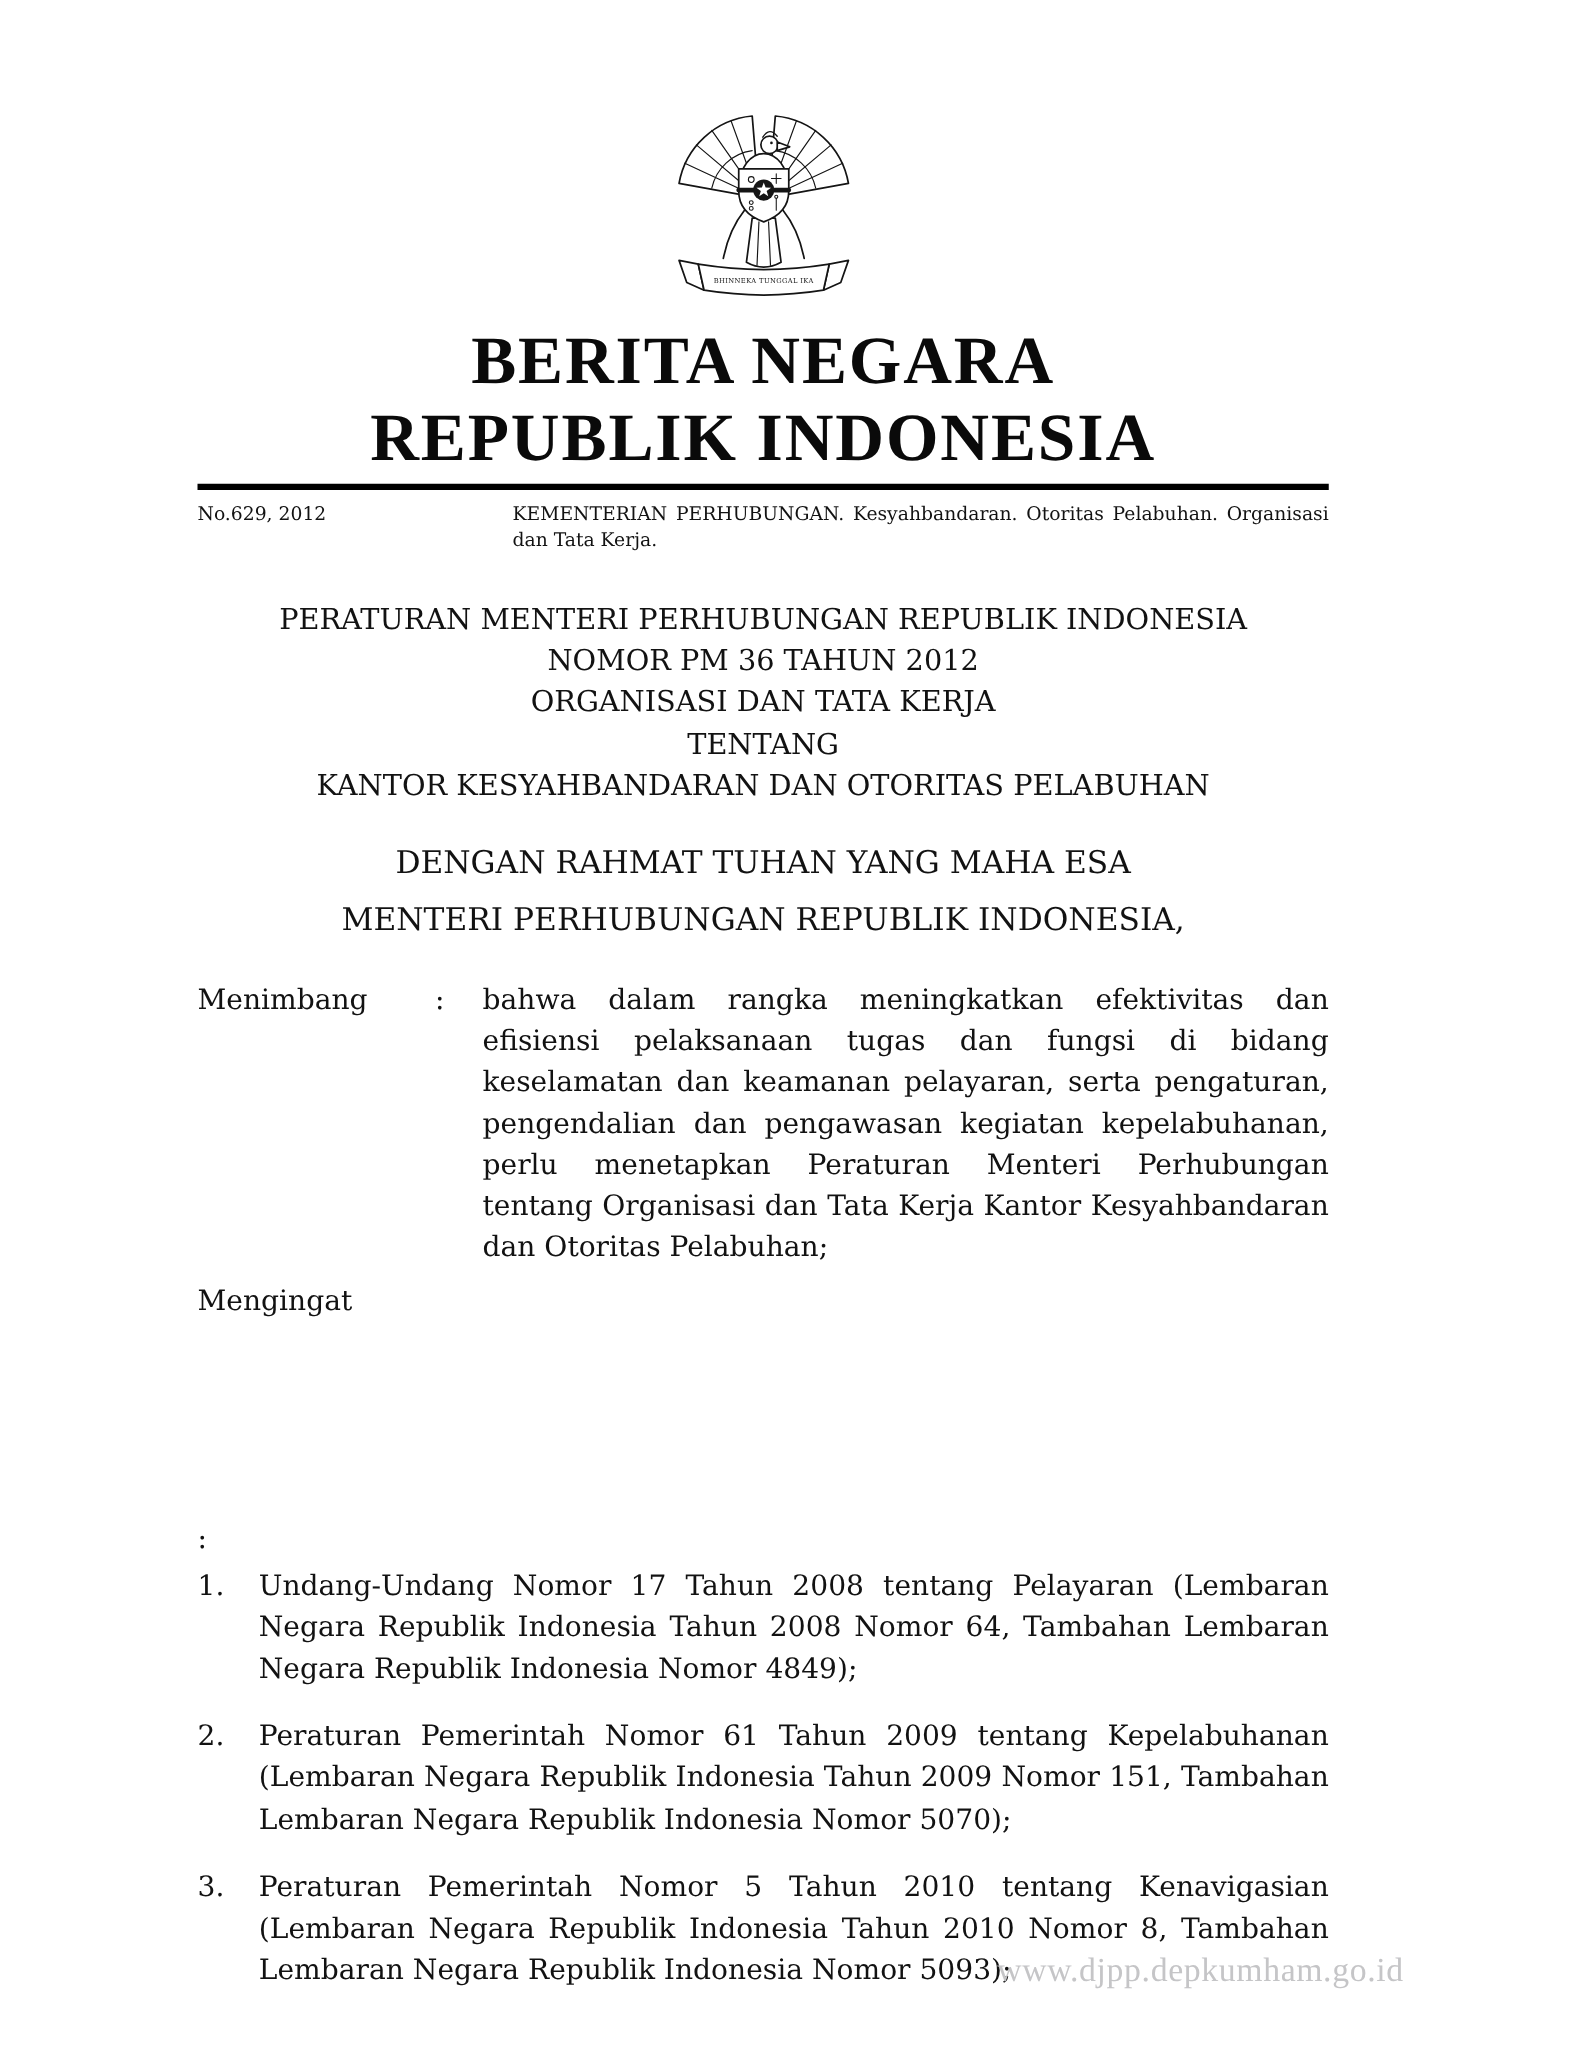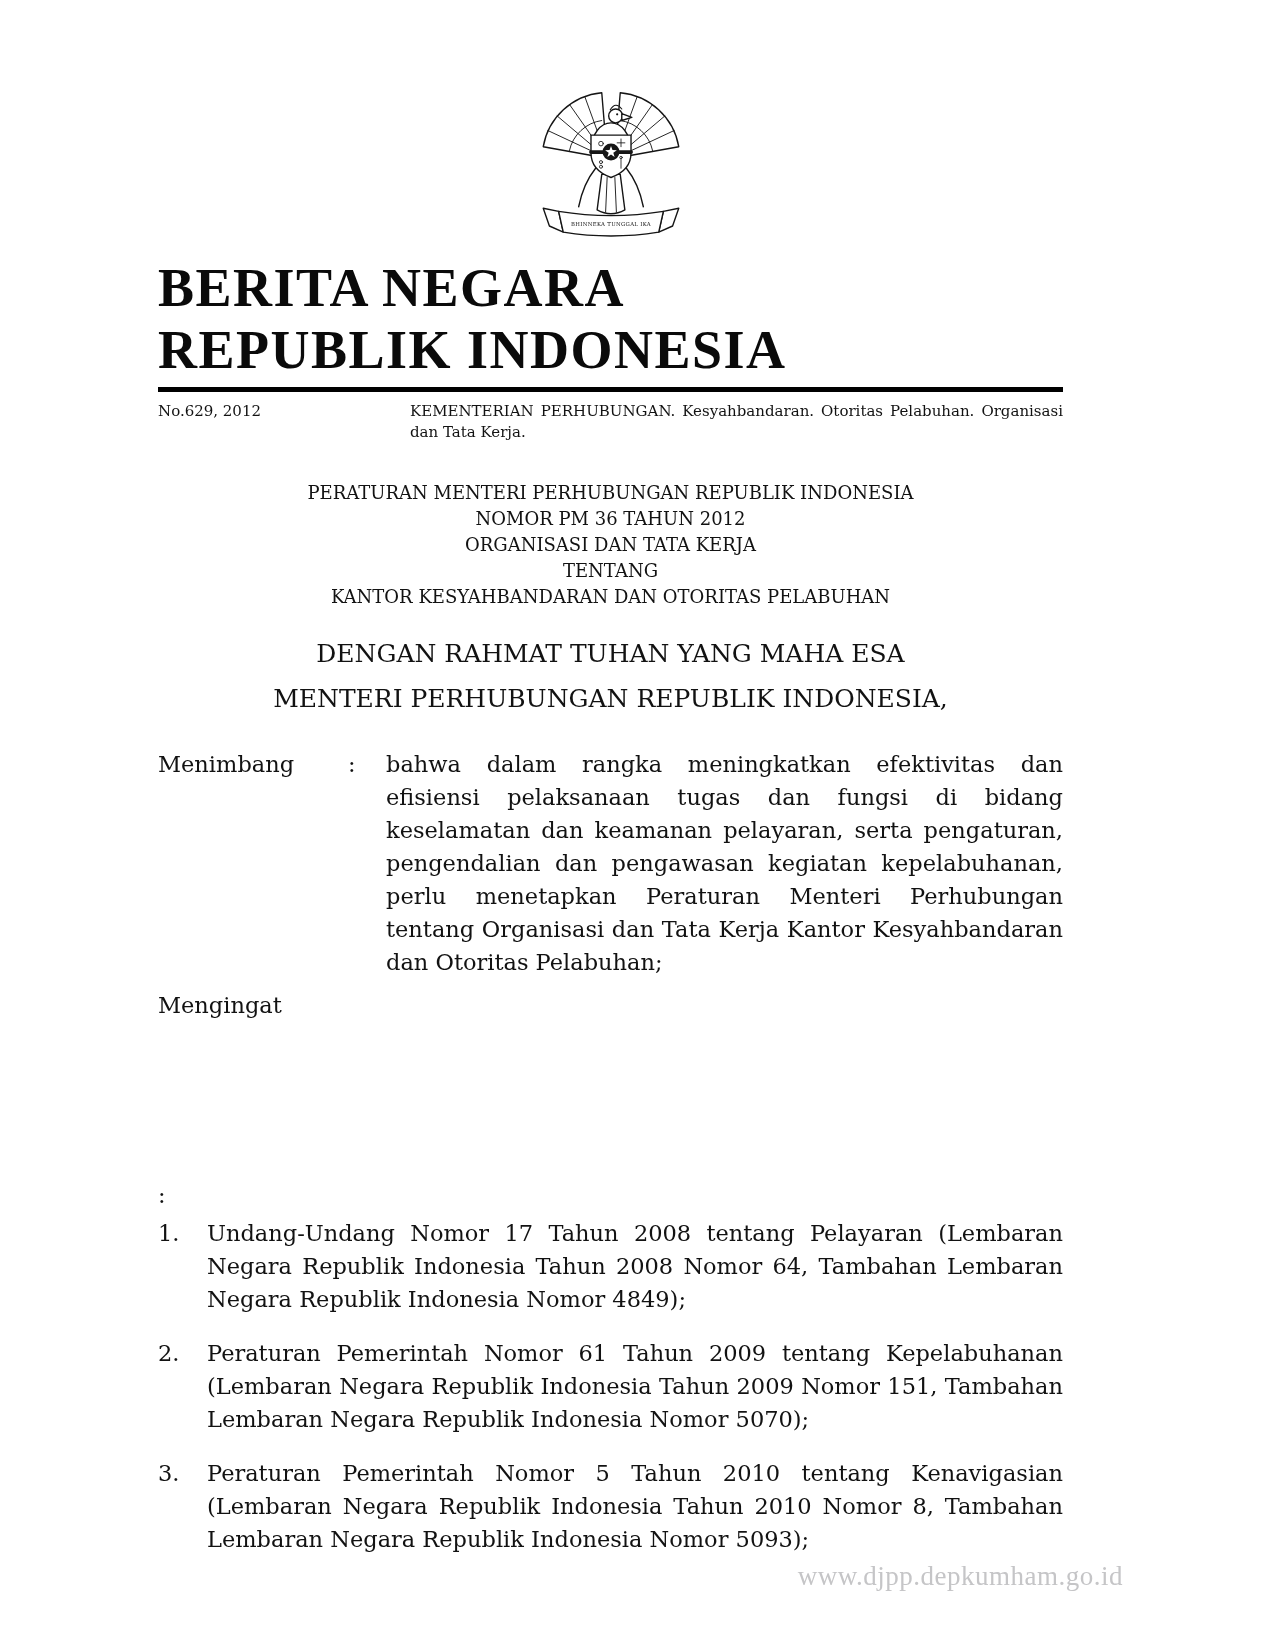--- a/index.html
+++ b/index.html
@@ -8,31 +8,31 @@
     width:1275px; height:1650px; position:relative; overflow:hidden;
     font-family:"DejaVu Serif","Liberation Serif",serif;
     color:#121212;
   }
   .page { position:absolute; inset:0; padding:0 212px 0 158px; }
 
   .emblem { width:154px; margin:62px auto 0; }
   .emblem svg { display:block; width:100%; height:auto; }
 
   .masthead-title {
-    margin-top:10px; text-align:left; font-weight:bold;
+    margin-top:10px; text-align:center; font-weight:bold;
     font-size:54px; line-height:1.15; letter-spacing:1.5px;
     font-family:"Liberation Serif","DejaVu Serif",serif; color:#0a0a0a;
   }
   .rule { margin-top:6px; border-top:5px solid #000; }
 
   .masthead-info { display:flex; margin-top:9px; font-size:15px; line-height:1.42; }
   .masthead-info .issue { width:252px; flex:0 0 252px; }
   .masthead-info .subject { flex:1; text-align:justify; }
 
-  .doc-heading { margin-top:36px; text-align:center; font-size:18px; line-height:1.45; }
+  .doc-heading { margin-top:36px; text-align:center; font-size:23px; line-height:1.45; }
   .invocation { margin-top:26px; text-align:center; font-size:25px; line-height:1.45; }
   .invocation div + div { margin-top:9px; }
 
   .clause { display:flex; font-size:22.5px; line-height:1.47; margin-top:30px; }
   .clause.tight { margin-top:10px;flex-direction:column; }
   .clabel { flex:0 0 190px; }
   .csep { flex:0 0 38px; }
   .cbody { flex:1; }
   .justify { text-align:justify; }
 

